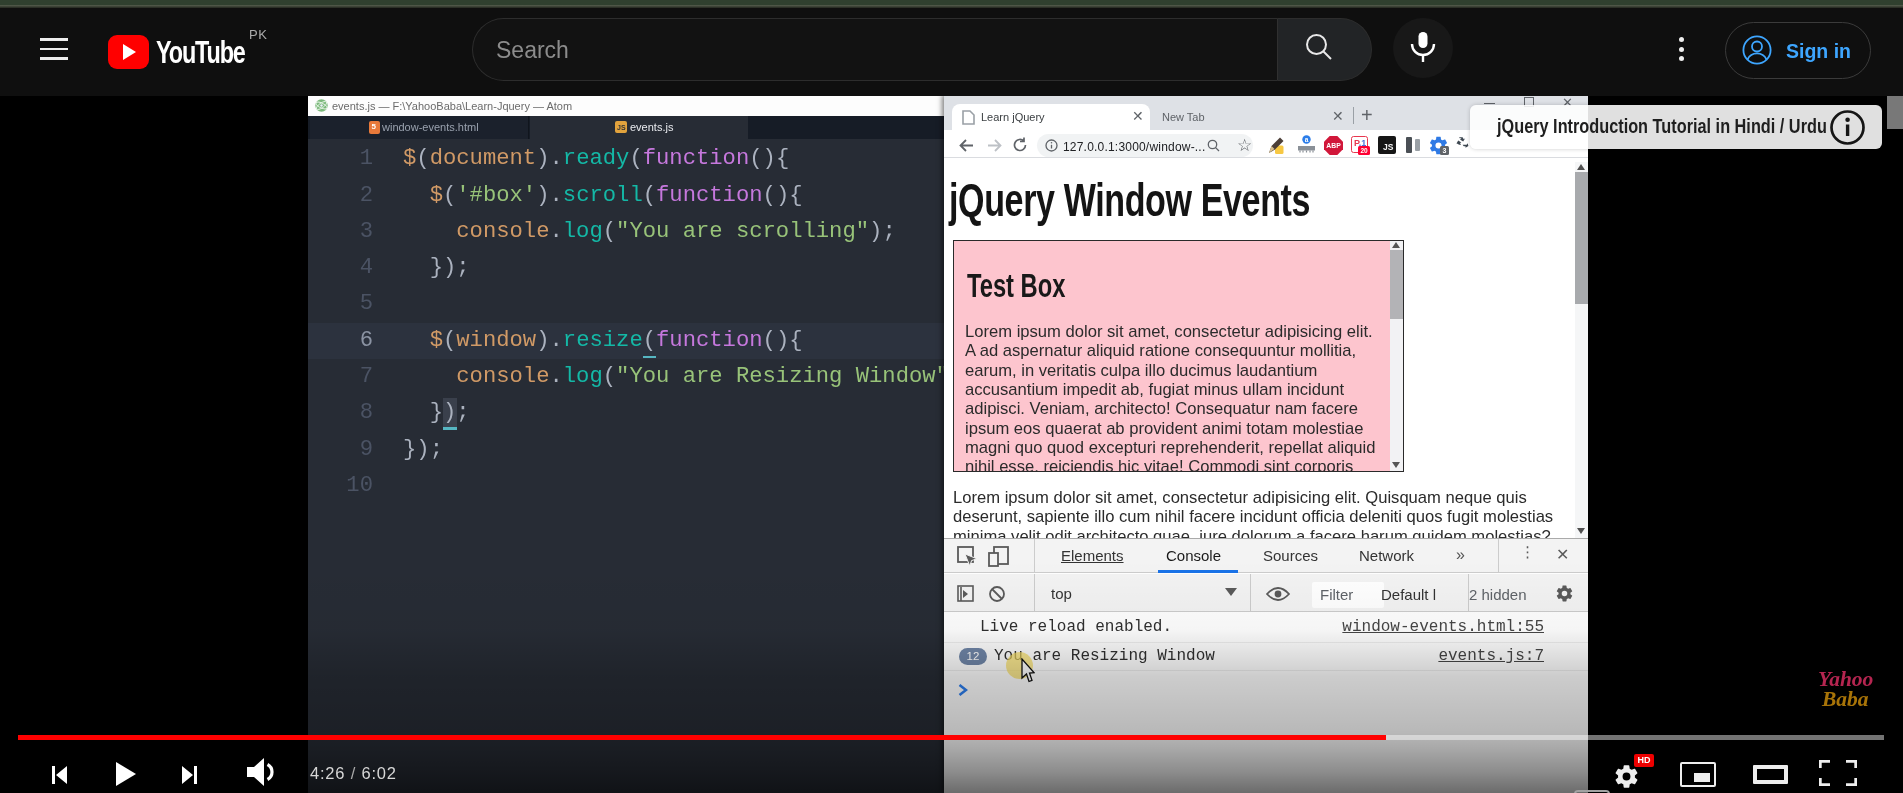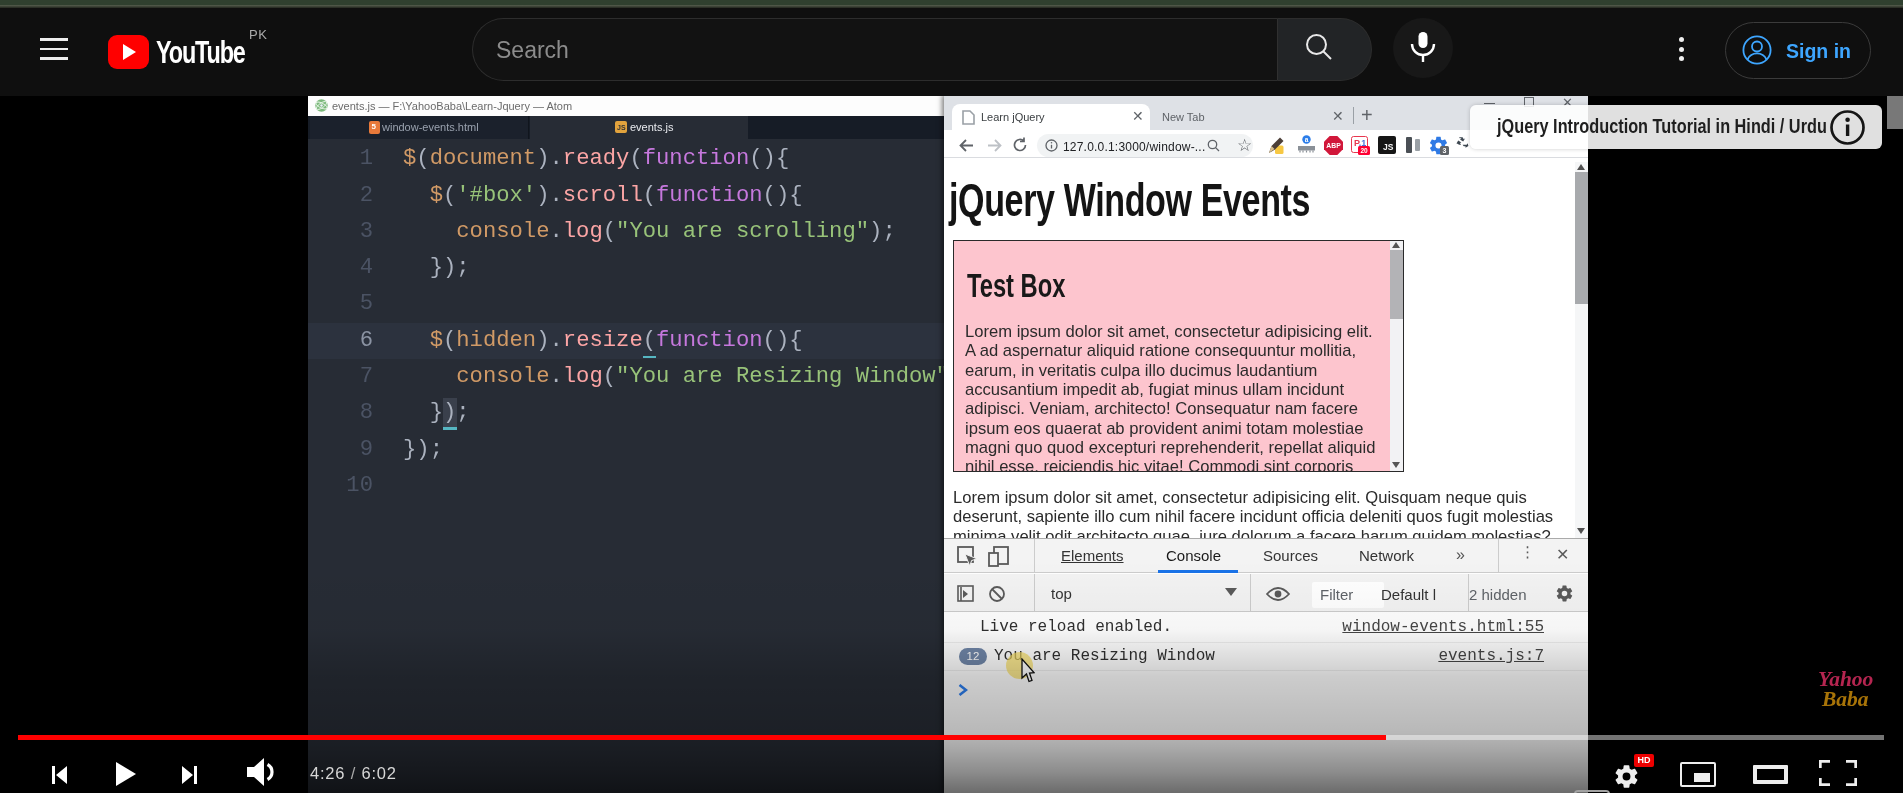--- a/index.html
+++ b/index.html
@@ -93,21 +93,21 @@
 <span style="color:#8b93a3;">6</span>
 7
 8
 9
 10</div>
         <div class="abs" id="codelines" style="left:95px;top:2.3px;color:#abb2bf;"><span class="n">$</span><span class="o">(</span><span class="n">document</span><span class="o">).</span><span class="b">ready</span><span class="o">(</span><span class="p">function</span><span class="o">(){</span>
   <span class="n">$</span><span class="o">(</span><span class="s">'#box'</span><span class="o">).</span><span class="b">scroll</span><span class="o">(</span><span class="p">function</span><span class="o">(){</span>
     <span class="n">console</span><span class="o">.</span><span class="b">log</span><span class="o">(</span><span class="s">"You are scrolling"</span><span class="o">);</span>
   <span class="o">});</span>
 
-  <span class="n">$</span><span class="o">(</span><span class="n">hidden</span><span class="o">).</span><span class="b">resize</span><span class="o">(</span><span class="p">function</span><span class="o">(){</span>
+  <span class="n">$</span><span class="o">(</span><span class="n">window</span><span class="o">).</span><span class="b">resize</span><span class="o">(</span><span class="p">function</span><span class="o">(){</span>
     <span class="n">console</span><span class="o">.</span><span class="b">log</span><span class="o">(</span><span class="s">"You are Resizing Window"</span>
   <span class="o">});</span>
 <span class="o">});</span></div>
       </div>
 
       <div class="abs" id="chrome" style="left:636px;top:0;width:644px;height:698px;background:#fff;box-shadow:-2px 0 5px rgba(0,0,0,0.5);">
 
         <div class="abs" style="left:0;top:0;width:644px;height:35px;background:#dee1e6;"></div>
         <div class="abs" style="left:8px;top:9px;width:198px;height:26px;background:#fff;border-radius:8px 8px 0 0;"></div>
         <svg class="abs" style="left:18px;top:15px;" width="13" height="15" viewBox="0 0 13 15">
@@ -306,14 +306,14 @@
       </svg>
 
     <div class="abs" style="left:1818px;top:571px;font-family:'Liberation Serif',serif;font-weight:bold;font-style:italic;font-size:21.5px;color:#b52550;">Yahoo</div>
     <div class="abs" style="left:1822px;top:590.5px;font-family:'Liberation Serif',serif;font-weight:bold;font-style:italic;font-size:21.5px;color:#a87408;">Baba</div>
 
     <div class="abs" style="left:1887px;top:0px;width:16px;height:33px;background:#787878;"></div>
   </div>
 
 </div>
 <style>
-  .o { color:#abb2bf; } .n { color:#d19a66; } .b { color:#fca5a5; } .p { color:#c678dd; } .s { color:#98c379; }
+  .o { color:#abb2bf; } .n { color:#d19a66; } .b { color:#14b8a6; } .p { color:#c678dd; } .s { color:#98c379; }
 </style>
 
 </body></html>

